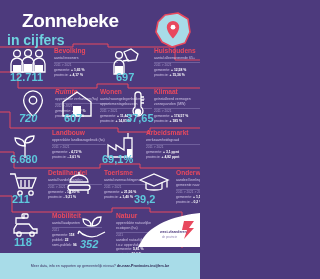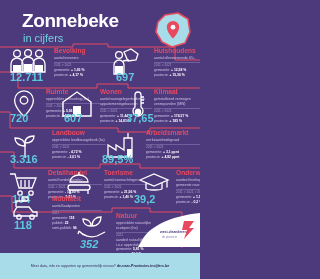--- a/index.html
+++ b/index.html
@@ -49,24 +49,25 @@
     left: 22px; top: 11px;
     font-size: 19px;
     font-weight: bold;
     color: #ffffff;
     letter-spacing: -0.4px;
     line-height: 1;
   }
 
   .subtitle {
     position: absolute;
-    left: 23px; top: 33px;
-    font-size: 11px;
+    left: 7px; top: 33px;
+    font-size: 14px;
     color: #6fd3e0;
     line-height: 1;
+    font-weight: bold;
   }
 
   
   .map-badge {
     position: absolute;
     left: 152px; top: 10px;
     width: 42px; height: 40px;
   }
 
   
@@ -248,21 +249,21 @@
       <div class="stat-desc">aantal alleenwonende 65+</div>
       <div class="stat-year">2011 &gt; 2021</div>
       <div class="stat-cmp">
         <span>gemeente: </span><b>+ 12,58 %</b><br>
         <span>provincie: </span><b>+ 15,36 %</b>
       </div>
     </div>
     <div class="stat-value" style="left:6px; top:24px;">697</div>
   </div>
 
-  <div class="stat" style="left:8px; top:89px; width:92px; height:34px;">
+  <div class="stat" style="left:17px; top:89px; width:92px; height:34px;font-style:italic;">
     <div class="stat-icon">
       <svg viewBox="0 0 32 32" width="32" height="30">
         <g fill="none" stroke="#ffffff" stroke-width="1.4">
           <path d="M16,2 a10,10 0 0 1 10,10 c0,8 -10,17 -10,17 s-10,-9 -10,-17 a10,10 0 0 1 10,-10 z"></path>
           <circle cx="16" cy="12" r="4"></circle>
         </g>
       </svg>
     </div>
     <div class="stat-body" style="left:38px; top:0; width:54px;">
       <div class="stat-head">Ruimte</div>
@@ -331,21 +332,21 @@
     </div>
     <div class="stat-body" style="left:42px; top:0; width:54px;">
       <div class="stat-head">Landbouw</div>
       <div class="stat-desc">oppervlakte landbouwgebruik (ha)</div>
       <div class="stat-year">2011 &gt; 2021</div>
       <div class="stat-cmp">
         <span>gemeente: </span><b>- 4,72 %</b><br>
         <span>provincie: </span><b>- 2,61 %</b>
       </div>
     </div>
-    <div class="stat-value" style="left:0px; top:24px;">3.316</div>
+    <div class="stat-value" style="left:0px; top:24px;">6.680</div>
   </div>
 
   <div class="stat" style="left:104px; top:130px; width:96px; height:34px;">
     <div class="stat-icon">
       <svg viewBox="0 0 34 30" width="34" height="30">
         <g fill="none" stroke="#ffffff" stroke-width="1.3">
           <path d="M4,27 v-12 l8,5 v-5 l8,5 v-12 h8 v19 z"></path>
           <path d="M24,8 v-5"></path>
         </g>
         <rect x="23" y="19" width="5" height="8" fill="#ffffff"></rect>
@@ -353,21 +354,21 @@
     </div>
     <div class="stat-body" style="left:42px; top:0; width:56px;">
       <div class="stat-head">Arbeidsmarkt</div>
       <div class="stat-desc">werkzaamheidsgraad</div>
       <div class="stat-year">2011 &gt; 2021</div>
       <div class="stat-cmp">
         <span>gemeente: </span><b>+ 3,1 ppnt</b><br>
         <span>provincie: </span><b>+ 4,82 ppnt</b>
       </div>
     </div>
-    <div class="stat-value" style="left:-2px; top:24px;">89,5%</div>
+    <div class="stat-value" style="left:-2px; top:24px;">69,1%</div>
   </div>
 
   <div class="stat" style="left:8px; top:170px; width:92px; height:34px;">
     <div class="stat-icon">
       <svg viewBox="0 0 32 28" width="32" height="28">
         <g fill="none" stroke="#ffffff" stroke-width="1.3">
           <path d="M2,4 h5 l4,14 h13 l4,-10 h-19"></path>
           <circle cx="12" cy="23" r="2.2"></circle>
             <circle cx="23" cy="23" r="2.2"></circle>
           <path d="M13,10 v7 M17,10 v7 M21,10 v7"></path>
@@ -376,21 +377,21 @@
     </div>
     <div class="stat-body" style="left:40px; top:0; width:54px;">
       <div class="stat-head">Detailhandel</div>
       <div class="stat-desc">aantal handelspanden</div>
       <div class="stat-year">2011 &gt; 2021</div>
       <div class="stat-cmp">
         <span>gemeente: </span><b>- 13,90 %</b><br>
         <span>provincie: </span><b>- 9,21 %</b>
       </div>
     </div>
-    <div class="stat-value" style="left:4px; top:24px;">104</div>
+    <div class="stat-value" style="left:4px; top:24px;">211</div>
   </div>
 
   <div class="stat" style="left:62px; top:170px; width:78px; height:34px;">
     <div class="stat-icon">
       <svg viewBox="0 0 34 28" width="34" height="28">
         <g fill="none" stroke="#ffffff" stroke-width="1.3">
           <path d="M8,12 a9,7 0 0 1 18,0 z"></path>
           <path d="M17,5 v-3"></path>
           <rect x="6" y="15" width="22" height="5" rx="2.4"></rect>
           <path d="M8,20 v4 M26,20 v4"></path>
@@ -423,21 +424,21 @@
       <div class="stat-desc">aandeel leerlingen in eigen gemeente naar school</div>
       <div class="stat-year">2011 &gt; 2021 &gt; 2021-2022</div>
       <div class="stat-cmp">
         <span>gemeente: </span><b>+ 1,51 %</b><br>
         <span>provincie: </span><b>- 0,2 %</b>
       </div>
     </div>
     <div class="stat-value" style="left:-4px; top:24px;">39,2</div>
   </div>
 
-  <div class="stat" style="left:10px; top:196px; width:92px; height:34px;">
+  <div class="stat" style="left:10px; top:213px; width:92px; height:34px;">
     <div class="stat-icon">
       <svg viewBox="0 0 36 26" width="36" height="26">
         <g fill="none" stroke="#ffffff" stroke-width="1.3">
           <path d="M4,20 v-4 l3,-5 h12 l4,5 h4 v4 z"></path>
           <circle cx="9" cy="21" r="2.2"></circle>
             <circle cx="22" cy="21" r="2.2"></circle>
           <path d="M6,11 v-6 h8 v-3"></path>
           <rect x="12" y="1" width="6" height="4" rx="1"></rect>
         </g>
       </svg>

